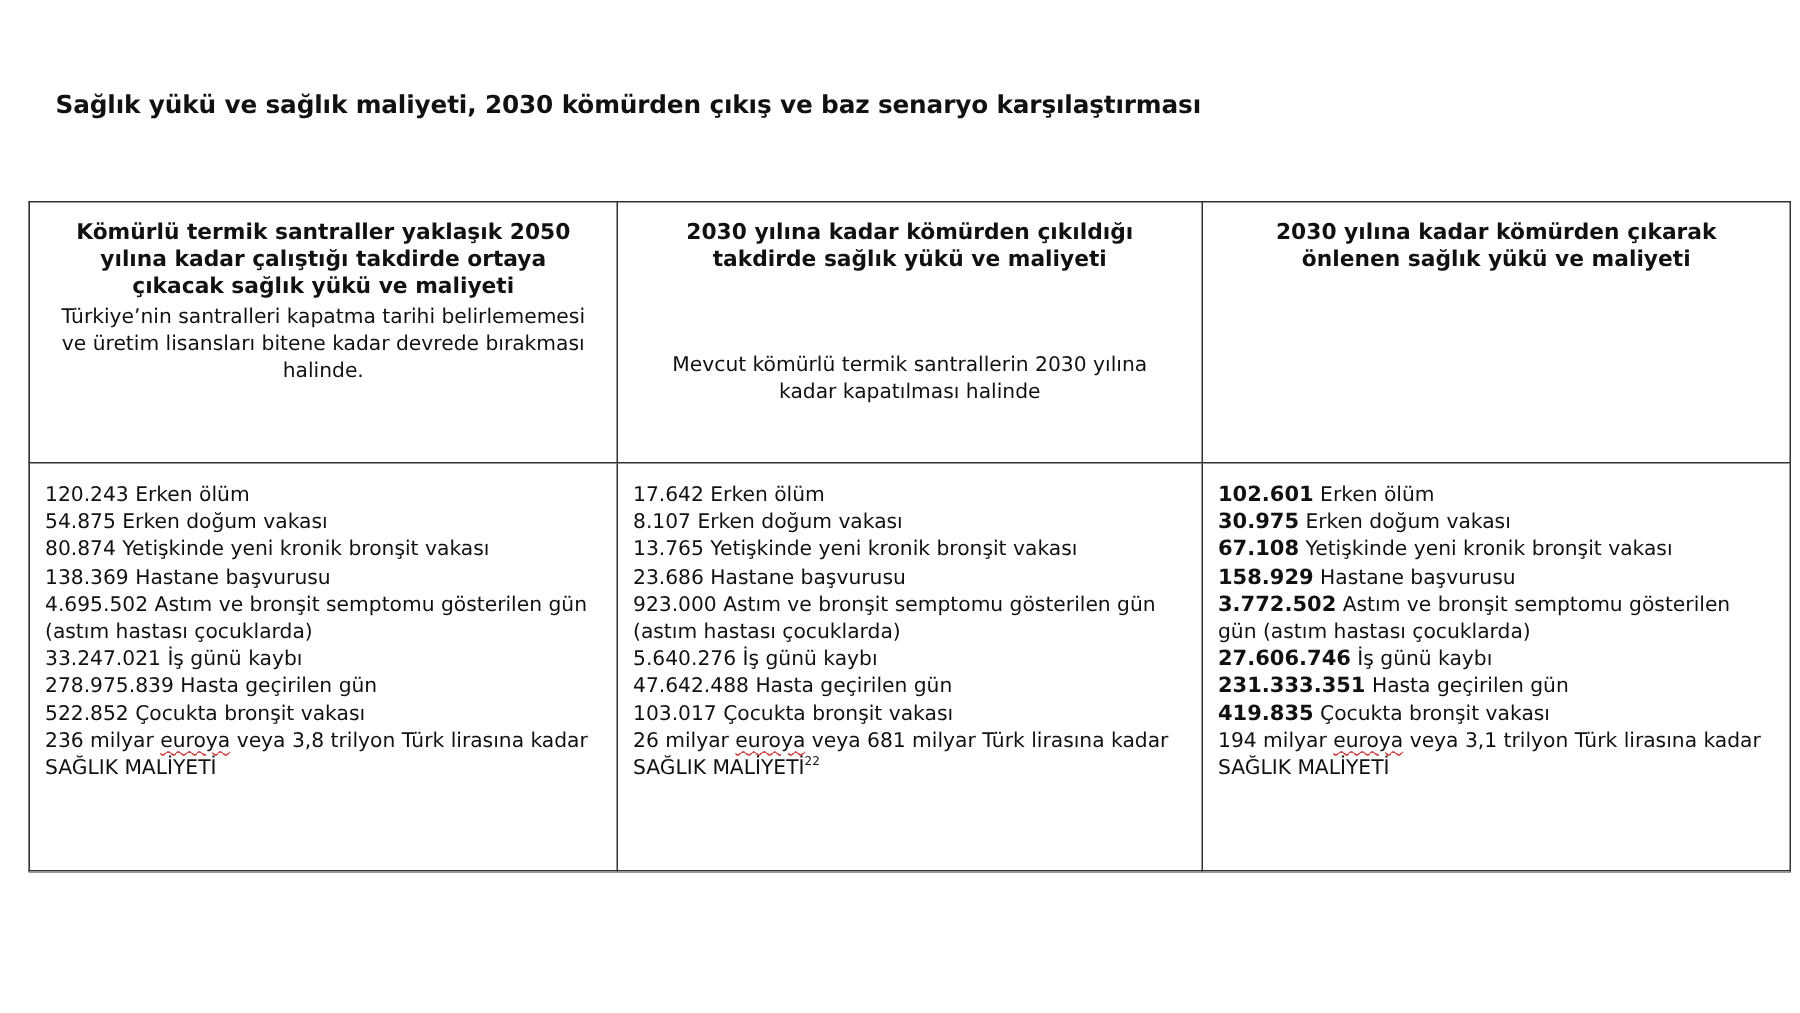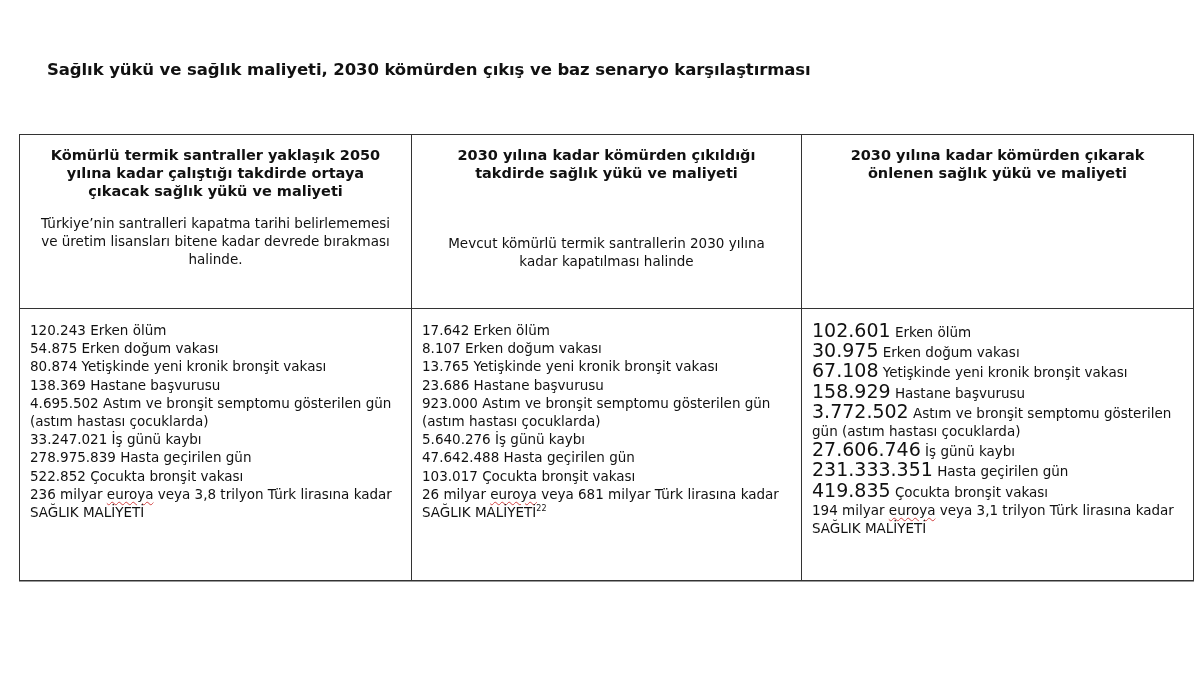--- a/index.html
+++ b/index.html
@@ -10,21 +10,21 @@
     body {
       width: 1200px;
       height: 675px;
       position: relative;
       overflow: hidden;
       font-family: "DejaVu Sans", sans-serif;
       color: #111111;
     }
     .page-title {
       position: absolute;
-      left: 47px;
+      left: 37px;
       top: 60px;
       font-size: 16.5px;
       font-weight: bold;
       letter-spacing: -0.1px;
       white-space: nowrap;
     }
     .compare-table {
       position: absolute;
       left: 19px;
       top: 134px;
@@ -49,30 +49,30 @@
       padding: 11px 18px 0 18px !important;
     }
     .head-title {
       font-weight: bold;
       font-size: 14.5px;
       line-height: 18px;
     }
     .head-sub {
       font-size: 13.5px;
       line-height: 18px;
-      margin-top: 14px;
+      margin-top: 2px;
     }
     .head-sub.col2 { margin-top: 52px; }
     .body-cell {
       padding: 12px 10px 0 10px !important;
       font-size: 13.5px;
       line-height: 18.2px;
     }
     .stat-line { display: block; }
-    .num-bold { font-weight: normal; font-size: 19px; }
+    .num-bold { font-weight: bold; font-size: 14px; }
     .spell-err {
       text-decoration: underline wavy #d04040;
       text-decoration-thickness: 1px;
       text-underline-offset: 2px;
     }
     sup.footnote {
       font-size: 8px;
       line-height: 0;
       vertical-align: 6px;
     }

